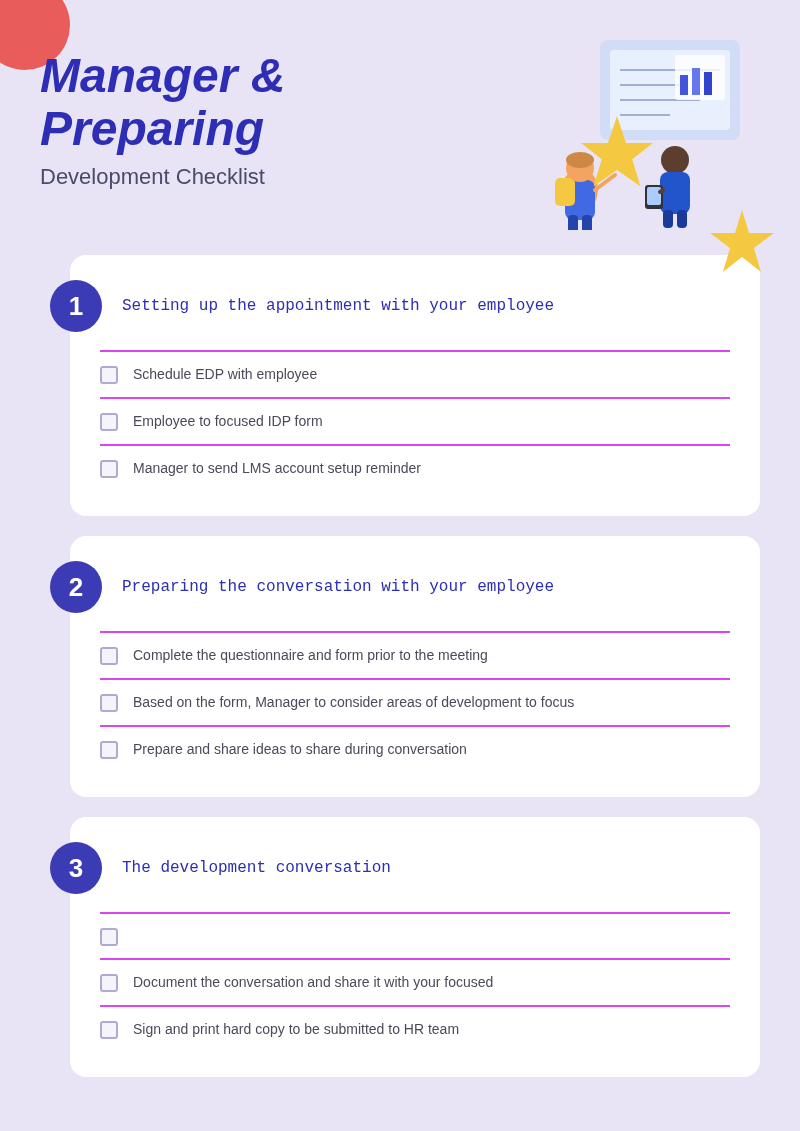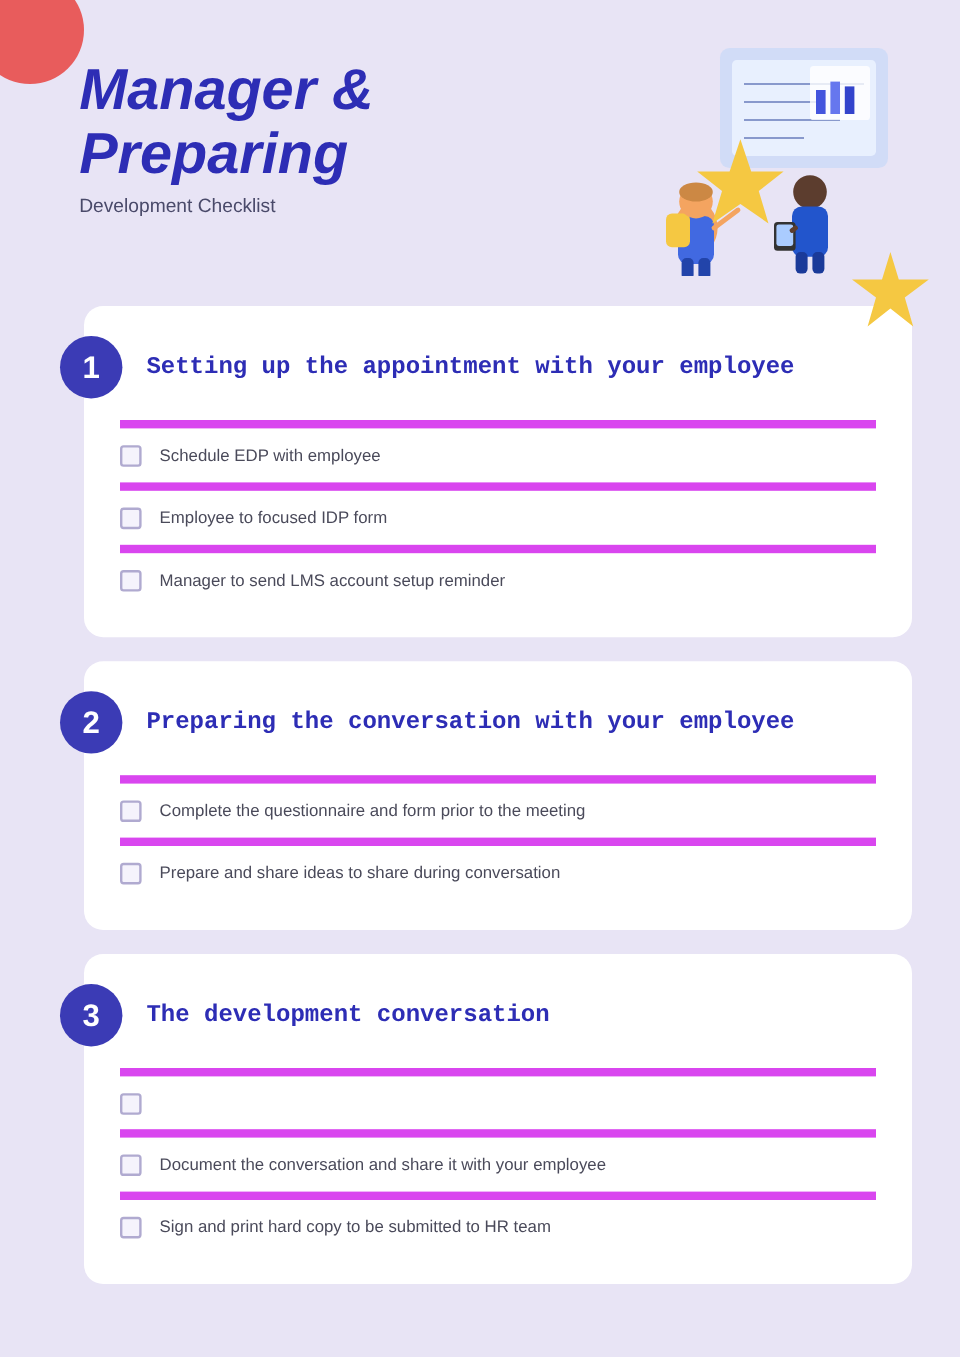--- a/index.html
+++ b/index.html
@@ -34,37 +34,36 @@
     }
 
     
     .header {
       display: flex;
       justify-content: space-between;
       align-items: flex-start;
       margin-bottom: 25px;
       position: relative;
       z-index: 2;
-      margin-left: 26px;
     }
 
     .header-text {
       padding-top: 20px;
     }
 
     .header-title {
       font-size: 48px;
       font-weight: 900;
       color: #2d2db5;
       line-height: 1.1;
       font-style: italic;
     }
 
     .header-subtitle {
-      font-size: 16px;
+      font-size: 22px;
       color: #4a4a6a;
       margin-top: 8px;
       font-weight: 400;
     }
 
     
     .section-card {
       background: white;
       border-radius: 16px;
       padding: 25px 30px 25px 30px;
@@ -89,31 +88,31 @@
       font-weight: 900;
       display: flex;
       align-items: center;
       justify-content: center;
       flex-shrink: 0;
       margin-right: 20px;
       margin-left: -50px;
     }
 
     .section-title {
-      font-size: 20px;
-      font-weight: 700;
+      font-size: 16px;
+      font-weight: 400;
       color: #2d2db5;
       font-family: 'Courier New', monospace;
     }
 
     .checklist-item {
       display: flex;
       align-items: flex-start;
       padding: 12px 0;
-      border-top: 7px solid #d946ef;
+      border-top: 2px solid #d946ef;
     }
 
     .checkbox {
       width: 18px;
       height: 18px;
       border: 2px solid #b0aad0;
       border-radius: 3px;
       background: #f5f3fc;
       flex-shrink: 0;
       margin-right: 15px;
@@ -216,34 +215,38 @@
         <div class="section-header">
           <div class="section-number">2</div>
           <div class="section-title">Preparing the conversation with your employee</div>
         </div>
         <div class="checklist-item">
           <div class="checkbox"></div>
           <span class="checklist-text">Complete the questionnaire and form prior to the meeting</span>
         </div>
         <div class="checklist-item">
           <div class="checkbox"></div>
+          <span class="checklist-text">Based on the form, Manager to consider areas of development to focus</span>
+        </div>
+        <div class="checklist-item">
+          <div class="checkbox"></div>
           <span class="checklist-text">Prepare and share ideas to share during conversation</span>
         </div>
       </div>
       <div class="section-card" style="margin-left: 30px;">
         <div class="section-header">
           <div class="section-number">3</div>
           <div class="section-title">The development conversation</div>
         </div>
         <div class="checklist-item">
           <div class="checkbox"></div>
         </div>
         <div class="checklist-item">
           <div class="checkbox"></div>
-          <span class="checklist-text">Document the conversation and share it with your employee</span>
+          <span class="checklist-text">Document the conversation and share it with your focused</span>
         </div>
         <div class="checklist-item">
           <div class="checkbox"></div>
           <span class="checklist-text">Sign and print hard copy to be submitted to HR team</span>
         </div>
       </div>
     </div>
 
 </div>
 

